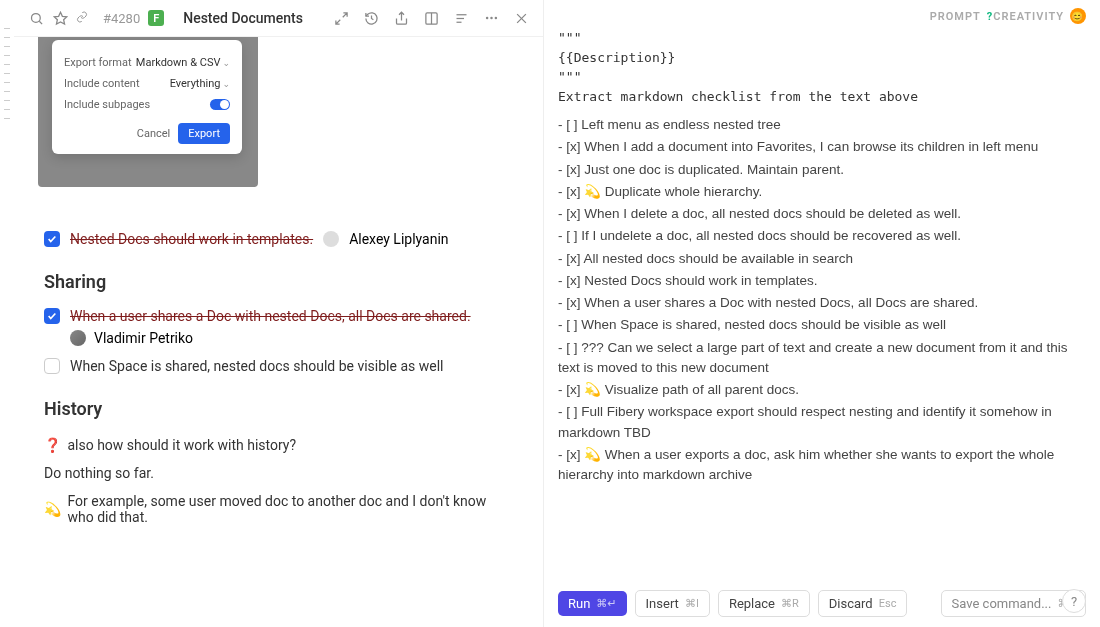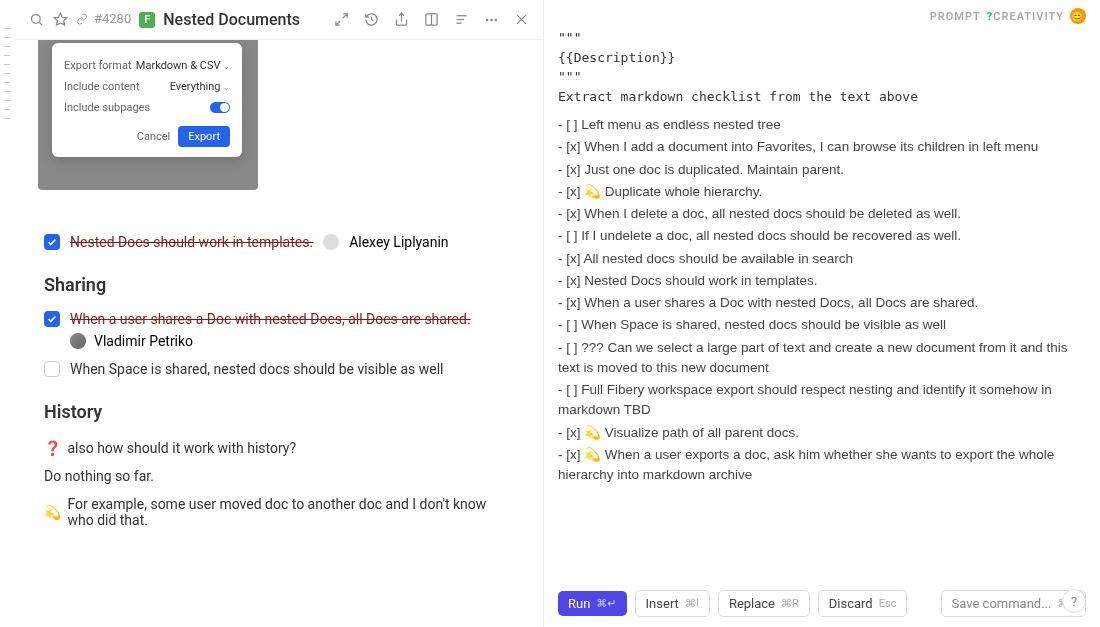--- a/index.html
+++ b/index.html
@@ -34,27 +34,27 @@
   display: flex;
   align-items: center;
   gap: 10px;
   padding: 10px 14px;
   border-bottom: 1px solid #f0f0f0;
 }
 .header .left { display: flex; align-items: center; gap: 8px; flex: 1; }
 .header .icons { display: flex; align-items: center; gap: 14px; color: #888; }
 .header .icon { width: 16px; height: 16px; display: inline-flex; align-items: center; justify-content: center; cursor: pointer; }
 .doc-id { color: #999; font-size: 13px; }
-.doc-id-link { display: inline-flex; align-items: center; gap: 6px; }
+.doc-id-link { display: inline-flex; gap: 15px; }
 .doc-badge {
   width: 16px; height: 16px; background: #4CAF50; color: #fff;
   font-size: 11px; font-weight: 600; border-radius: 3px;
   display: inline-flex; align-items: center; justify-content: center;
 }
-.doc-title { font-size: 16px; font-weight: 500; color: #333; }
+.doc-title { font-size: 14px; font-weight: 500; color: #333; margin-left: 11px; }
 .content {
   padding: 0 30px 20px 30px;
   overflow-y: auto;
   flex: 1;
 }
 .screenshot-box {
   width: 220px;
   height: 150px;
   background: #888;
   border-radius: 0 0 4px 4px;
@@ -354,22 +354,22 @@
         <div class="checklist-line">- [x] When I add a document into Favorites, I can browse its children in left menu</div>
         <div class="checklist-line">- [x] Just one doc is duplicated. Maintain parent.</div>
         <div class="checklist-line">- [x] 💫 Duplicate whole hierarchy.</div>
         <div class="checklist-line">- [x] When I delete a doc, all nested docs should be deleted as well.</div>
         <div class="checklist-line">- [ ] If I undelete a doc, all nested docs should be recovered as well.</div>
         <div class="checklist-line">- [x] All nested docs should be available in search</div>
         <div class="checklist-line">- [x] Nested Docs should work in templates.</div>
         <div class="checklist-line">- [x] When a user shares a Doc with nested Docs, all Docs are shared.</div>
         <div class="checklist-line">- [ ] When Space is shared, nested docs should be visible as well</div>
         <div class="checklist-line">- [ ] ??? Can we select a large part of text and create a new document from it and this text is moved to this new document</div>
+        <div class="checklist-line">- [x] 💫 Visualize path of all parent docs.</div>
         <div class="checklist-line">- [ ] Full Fibery workspace export should respect nesting and identify it somehow in markdown TBD</div>
-        <div class="checklist-line">- [x] 💫 Visualize path of all parent docs.</div>
         <div class="checklist-line">- [x] 💫 When a user exports a doc, ask him whether she wants to export the whole hierarchy into markdown archive</div>
       </div>
   </div>
   <div class="ai-actions">
     <span class="ai-btn primary">
       <span>Run</span>
         <span class="shortcut">⌘↵</span>
     </span>
     <span class="ai-btn">
       <span>Insert</span>

